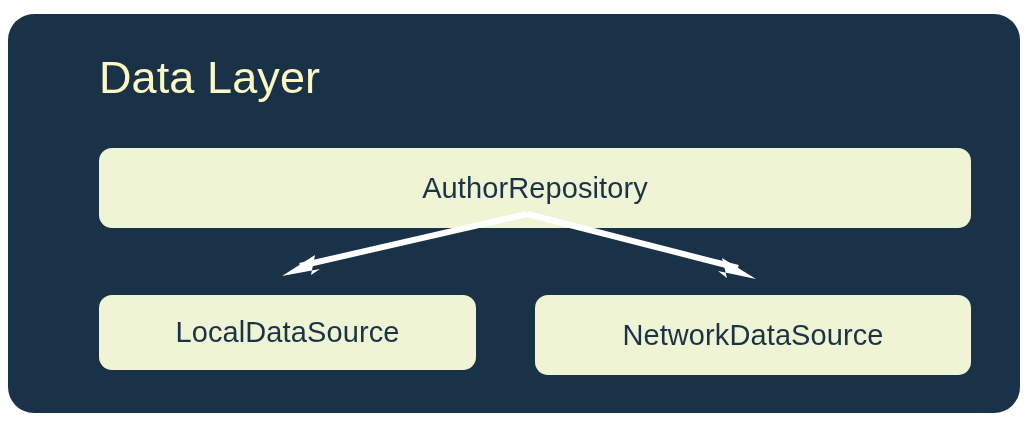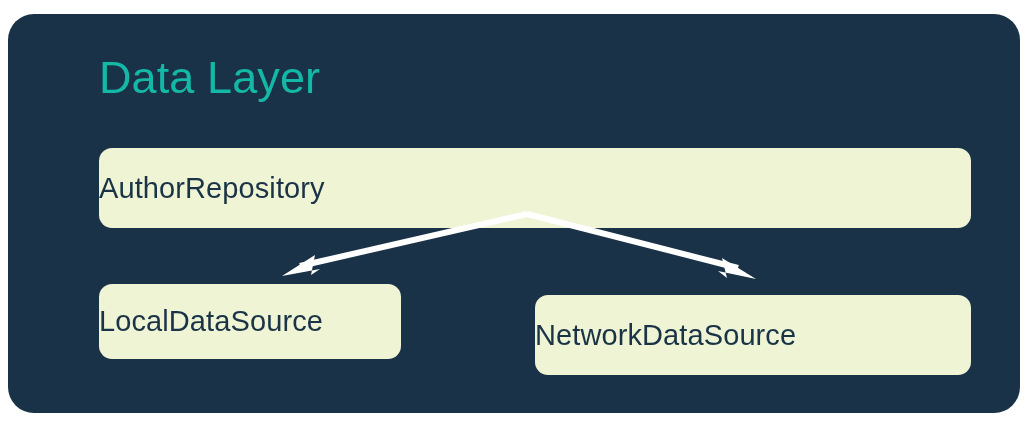--- a/index.html
+++ b/index.html
@@ -34,54 +34,54 @@
   }
 
   
   .panel-title {
     position: absolute;
     left: 91px;
     top: 36px;
     font-size: 45px;
     font-weight: 300;
     letter-spacing: 0.1px;
-    color: #14b8a6;
+    color: #fef9c3;
     line-height: 56px;
     white-space: nowrap;
   }
 
   
   .node {
     position: absolute;
     background: #EEF4D4;
     border-radius: 13px;
     display: flex;
     align-items: center;
-    justify-content: flex-start;
+    justify-content: center;
     box-sizing: border-box;
   }
   .node-label {
     font-size: 29px;
     font-weight: 400;
     color: #1A3346;
     letter-spacing: 0.1px;
     white-space: nowrap;
     line-height: 1;
   }
 
   .node-repository {
     left: 91px;
     top: 134px;
     width: 872px;
     height: 80px;
   }
   .node-local {
     left: 91px;
-    top: 270px;
-    width: 302px;
+    top: 281px;
+    width: 377px;
     height: 75px;
   }
   .node-network {
     left: 527px;
     top: 281px;
     width: 436px;
     height: 80px;
   }
 
   

